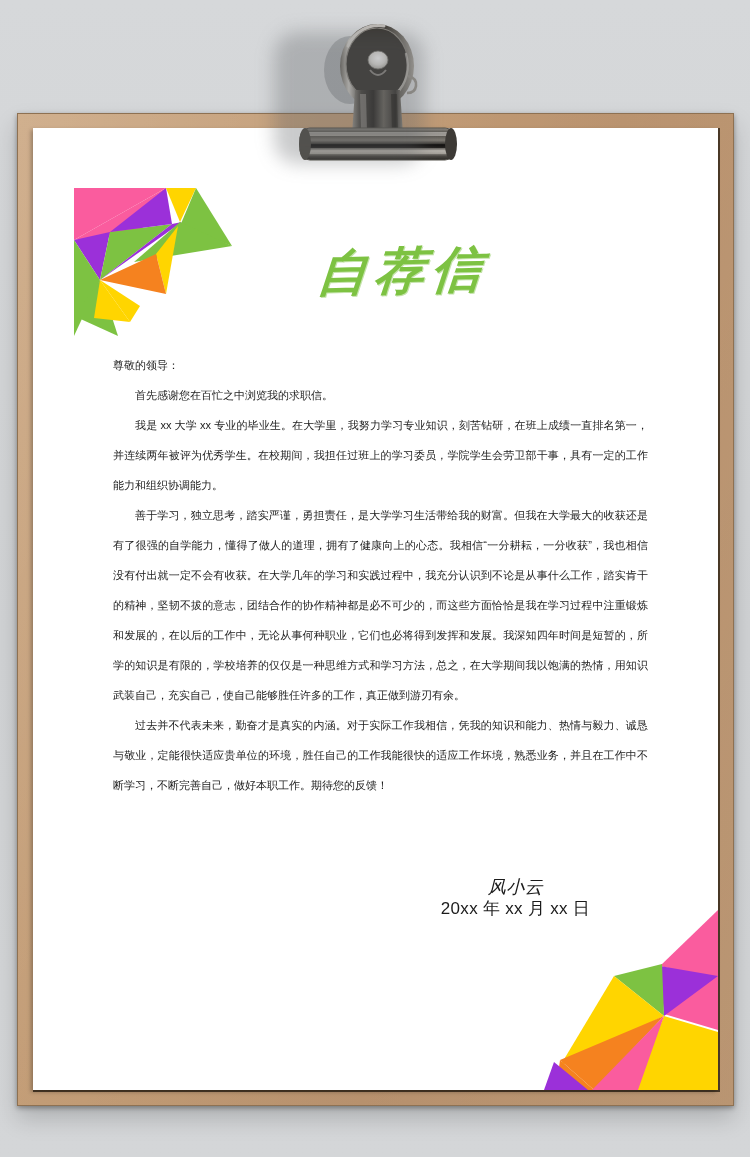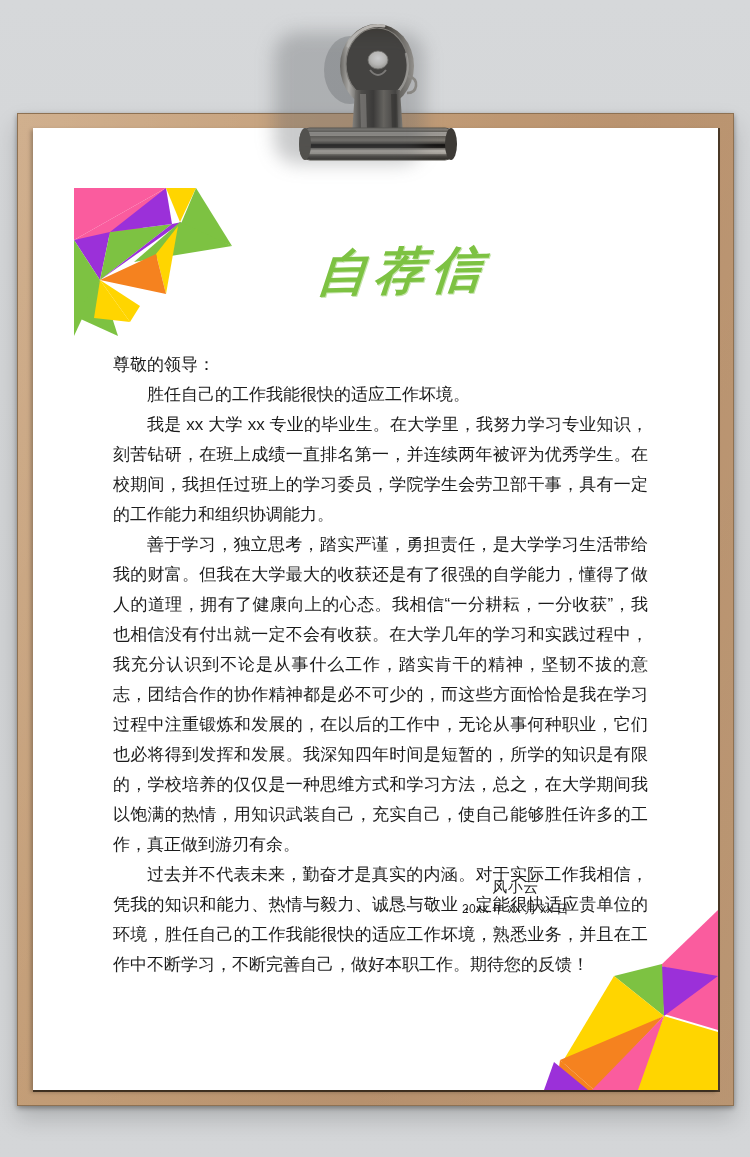--- a/index.html
+++ b/index.html
@@ -105,46 +105,47 @@
     transform: skewX(-6deg) rotate(-1.5deg);
     text-shadow: 1px 1px 0 rgba(125,194,66,0.45);
     white-space: nowrap;
   }
 
   .letter-body {
     position: absolute;
     left: 80px;
     top: 222px;
     width: 535px;
-    font-size: 17px;
+    font-size: 11px;
     line-height: 30px;
     color: #1b1b1b;
     text-align: justify;
     text-justify: inter-ideograph;
   }
   .letter-body p { margin: 0 0 0 0; }
   .p-indent { text-indent: 2em; }
   .p-plain  { text-indent: 0; }
 
   .signature-block {
     position: absolute;
     left: 380px;
     top: 748px;
     width: 205px;
     text-align: center;
     color: #1b1b1b;
     z-index: 4;
   }
   .sig-name {
-    font-size: 15px;
+    font-size: 18px;
     line-height: 22px;
     letter-spacing: 0.5px;
+    font-style: italic;
   }
   .sig-date {
-    font-size: 12px;
+    font-size: 17px;
     line-height: 22px;
     letter-spacing: 0.3px;
   }
 </style>
 </head>
 <body>
 
 <div class="clipboard">
   <div class="paper-well"></div>
 </div>
@@ -178,21 +179,21 @@
 
       <polygon points="26,92 56,134 20,130" fill="#ffd500"></polygon>
       <polygon points="26,92 66,118 56,134" fill="#ffd500"></polygon>
     </svg>
   </div>
 
   <div class="title">自荐信</div>
 
   <div class="letter-body">
     <p class="p-plain">尊敬的领导：</p>
-    <p class="p-indent">胜任自己的工作我能很快的适应工作坏境。</p>
+    <p class="p-indent">首先感谢您在百忙之中浏览我的求职信。</p>
     <p class="p-indent">我是 xx 大学 xx 专业的毕业生。在大学里，我努力学习专业知识，刻苦钻研，在班上成绩一直排名第一，并连续两年被评为优秀学生。在校期间，我担任过班上的学习委员，学院学生会劳卫部干事，具有一定的工作能力和组织协调能力。</p>
     <p class="p-indent">善于学习，独立思考，踏实严谨，勇担责任，是大学学习生活带给我的财富。但我在大学最大的收获还是有了很强的自学能力，懂得了做人的道理，拥有了健康向上的心态。我相信“一分耕耘，一分收获”，我也相信没有付出就一定不会有收获。在大学几年的学习和实践过程中，我充分认识到不论是从事什么工作，踏实肯干的精神，坚韧不拔的意志，团结合作的协作精神都是必不可少的，而这些方面恰恰是我在学习过程中注重锻炼和发展的，在以后的工作中，无论从事何种职业，它们也必将得到发挥和发展。我深知四年时间是短暂的，所学的知识是有限的，学校培养的仅仅是一种思维方式和学习方法，总之，在大学期间我以饱满的热情，用知识武装自己，充实自己，使自己能够胜任许多的工作，真正做到游刃有余。</p>
     <p class="p-indent">过去并不代表未来，勤奋才是真实的内涵。对于实际工作我相信，凭我的知识和能力、热情与毅力、诚恳与敬业，定能很快适应贵单位的环境，胜任自己的工作我能很快的适应工作坏境，熟悉业务，并且在工作中不断学习，不断完善自己，做好本职工作。期待您的反馈！</p>
   </div>
 
   <div class="signature-block">
     <div class="sig-name">风小云</div>
     <div class="sig-date">20xx 年 xx 月 xx 日</div>
   </div>
 

